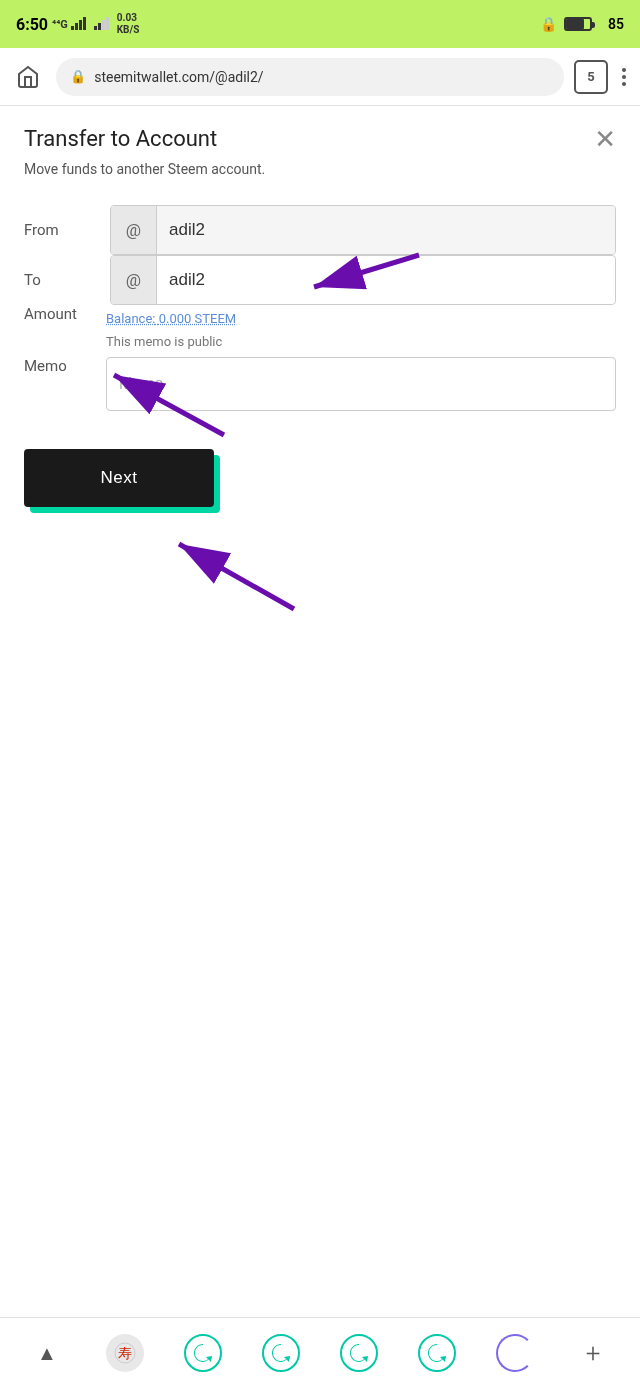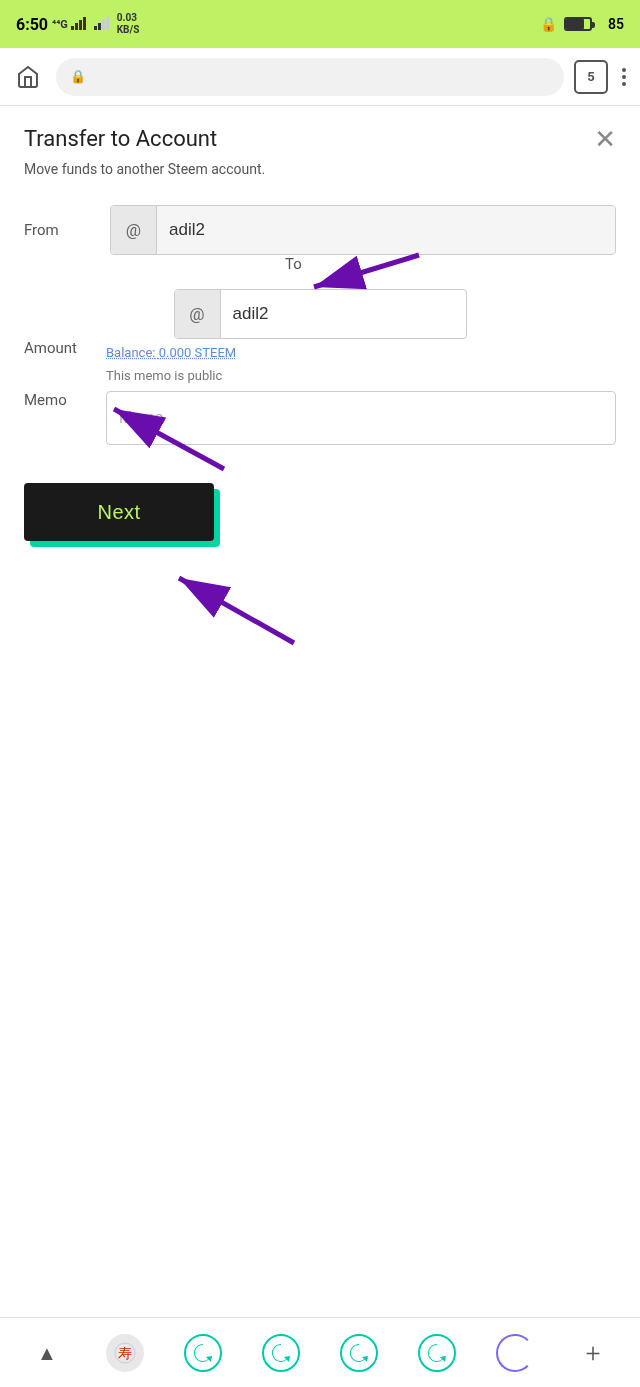--- a/index.html
+++ b/index.html
@@ -253,22 +253,22 @@
       position: absolute;
       top: 6px; left: 6px;
       width: 190px; height: 58px;
       background: #00d6a3;
       border-radius: 4px;
     }
     .next-btn {
       position: relative;
       width: 190px; height: 58px;
       background: #1a1a1a;
-      color: #bef264;
-      font-size: 20px;
+      color: #ffffff;
+      font-size: 17px;
       font-weight: 400;
       border: none;
       border-radius: 4px;
       cursor: pointer;
       display: flex;
       align-items: center;
       justify-content: center;
       letter-spacing: 0.5px;
     }
 
@@ -361,20 +361,21 @@
 
 <div class="browser-bar">
   <div class="home-btn">
     <svg width="24" height="24" viewBox="0 0 24 24" fill="none" stroke="#555" stroke-width="2">
       <path d="M3 9l9-7 9 7v11a2 2 0 01-2 2H5a2 2 0 01-2-2z"></path>
       <polyline points="9 22 9 12 15 12 15 22"></polyline>
     </svg>
   </div>
   <div class="url-bar">
     <span class="url-lock">🔒</span>
+    <span class="url-text">steemitwallet.com/@adil2/</span>
   </div>
   <div class="tab-btn">
     <span>5</span>
   </div>
   <div class="menu-btn">
     <div class="menu-dot"></div>
     <div class="menu-dot"></div>
     <div class="menu-dot"></div>
   </div>
 </div>
@@ -387,21 +388,21 @@
   <p class="form-subtitle">Move funds to another Steem account.</p>
 
   <div class="form-row">
     <span class="form-label">From</span>
     <div class="input-group">
       <div class="input-at">@</div>
       <input class="input-field" type="text" value="adil2" readonly="" style="background: rgb(245, 245, 245);">
     </div>
   </div>
 
-  <div class="form-row" style="position:relative;flex-direction:column;">
+  <div class="form-row" style="position:relative;">
     <span class="form-label">To</span>
     <div class="input-group white-bg">
       <div class="input-at">@</div>
       <input class="input-field" type="text" value="adil2" style="">
     </div>
 
     <svg class="arrow" style="position:absolute;top:-10px;left:210px;pointer-events:none;" width="200" height="80">
       <defs>
         <marker id="arrowhead1" markerWidth="10" markerHeight="7" refX="10" refY="3.5" orient="auto">
           <polygon points="0 0, 10 3.5, 0 7" fill="#6a0dad"></polygon>

